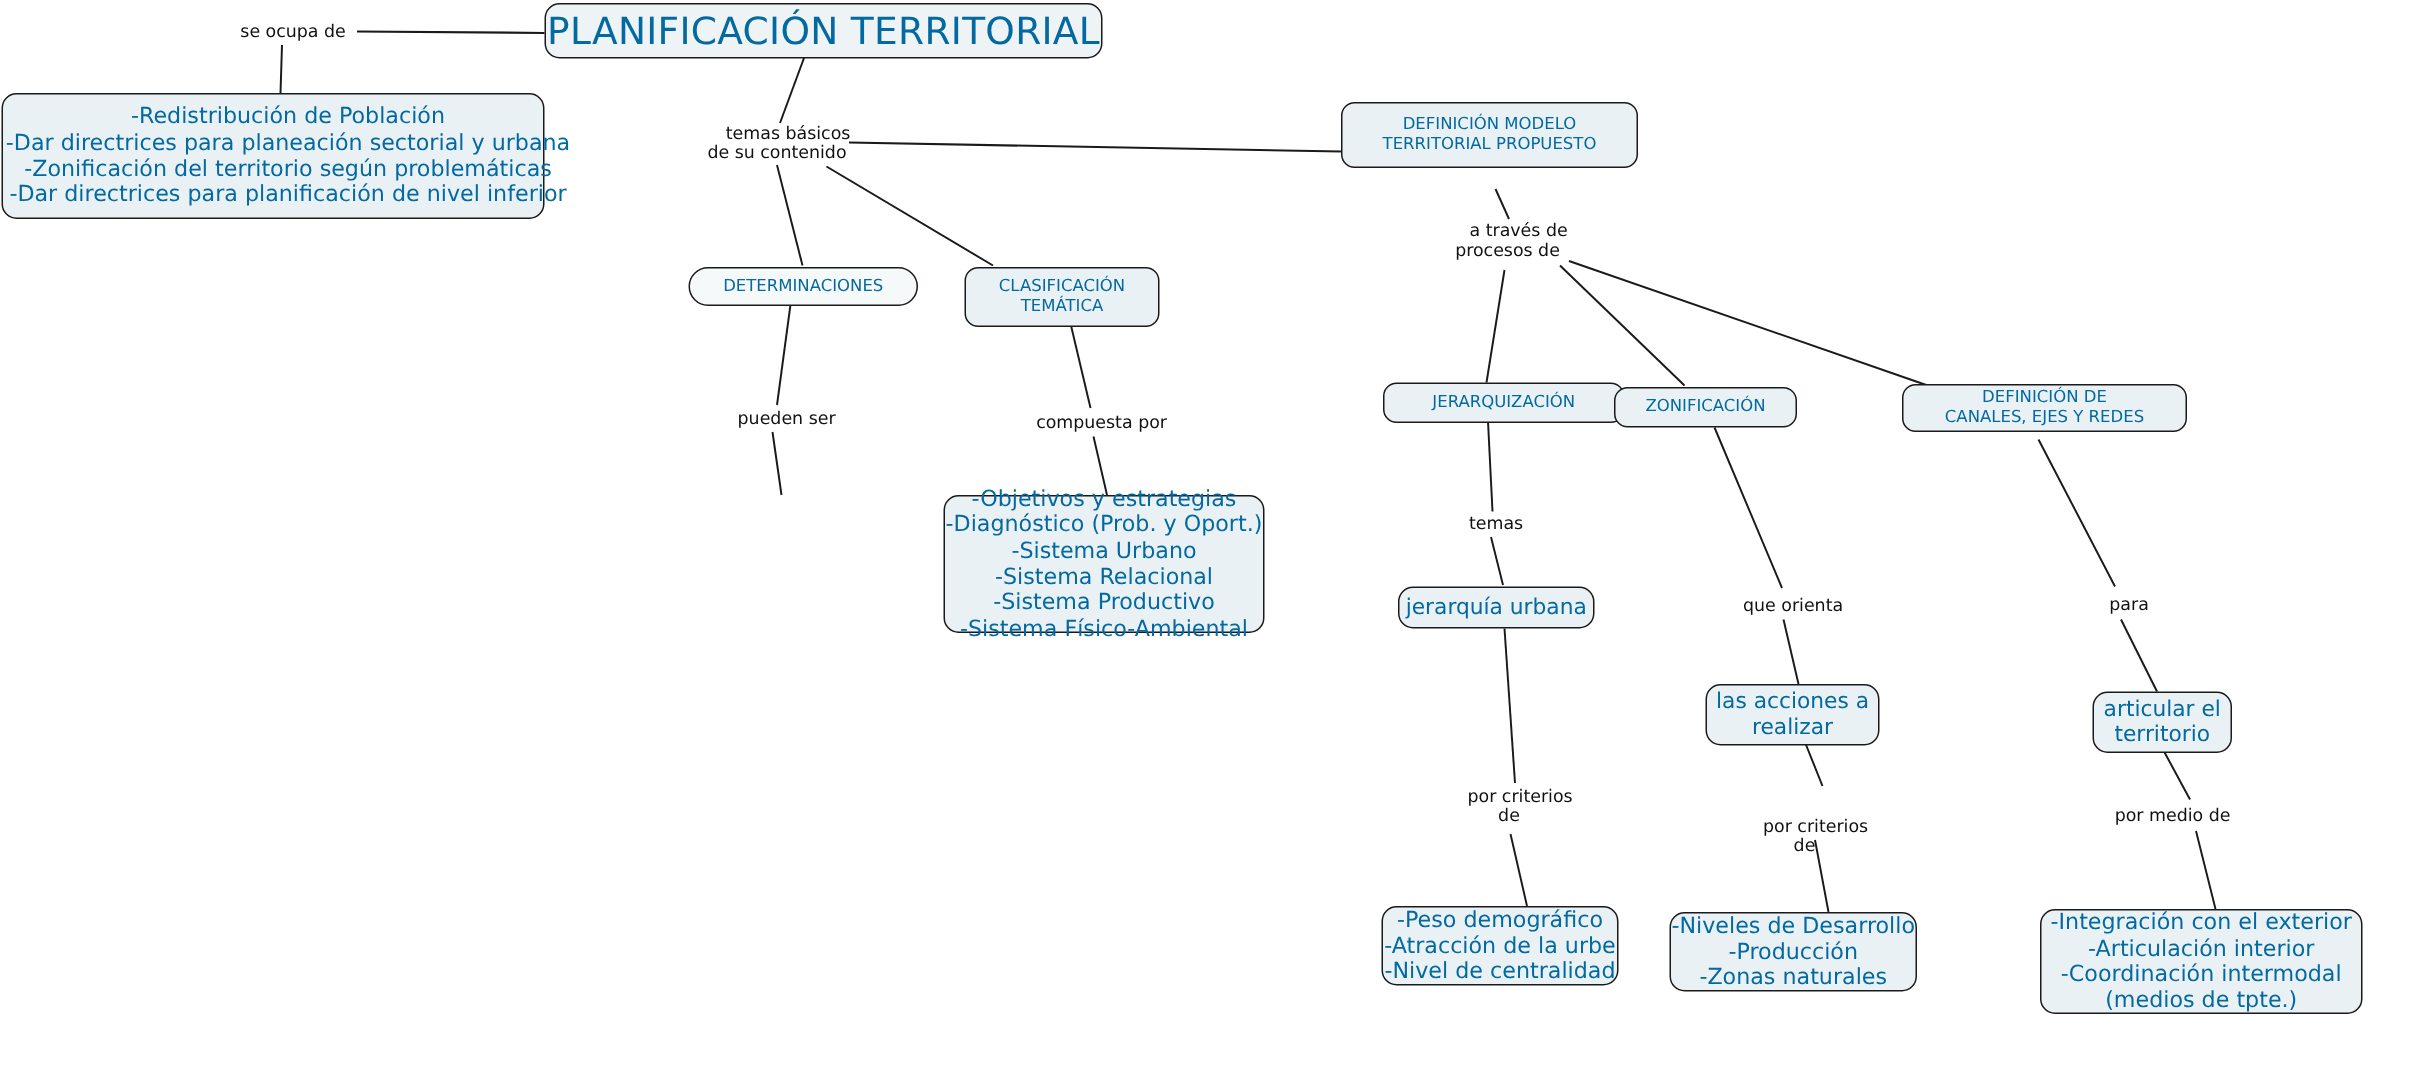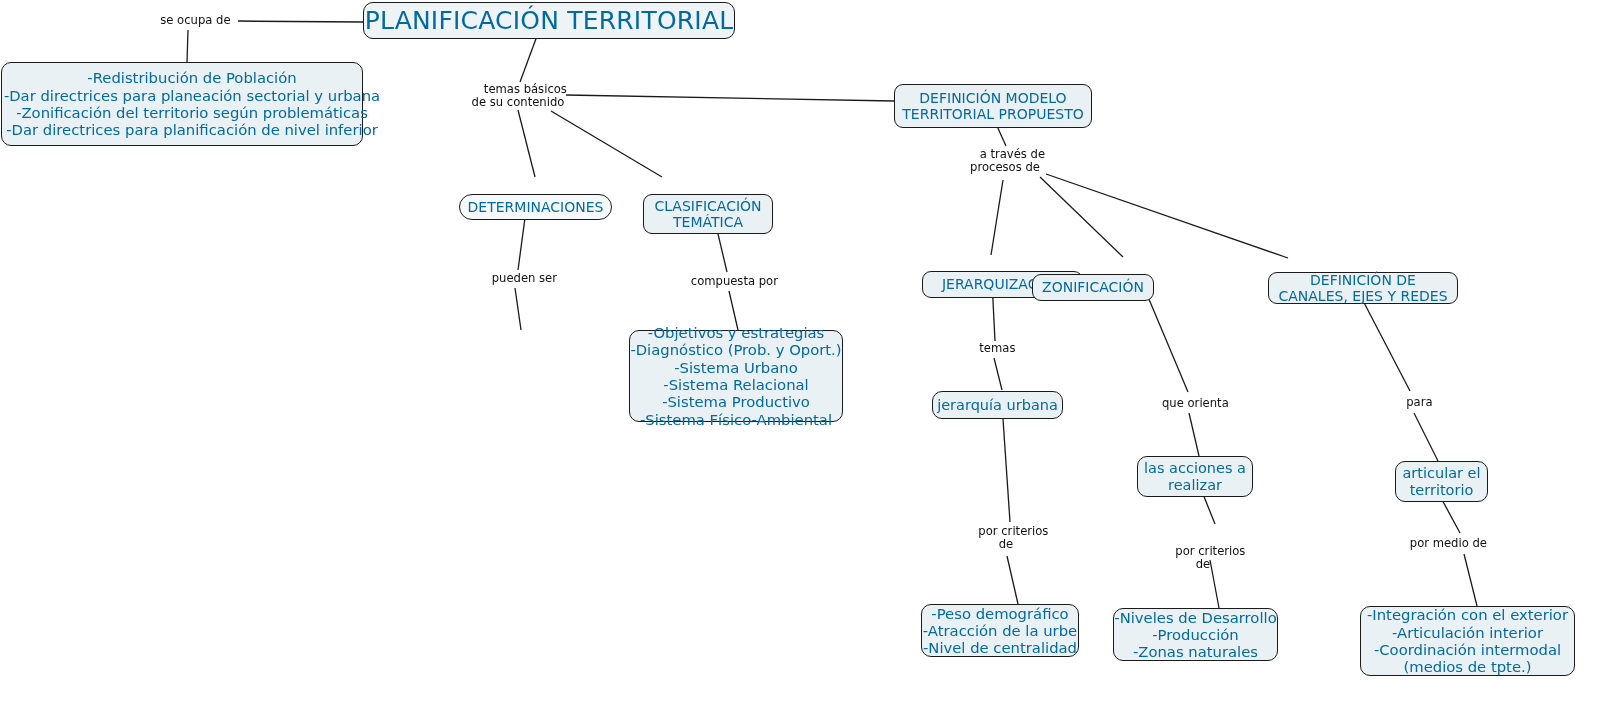--- a/index.html
+++ b/index.html
@@ -40,22 +40,21 @@
     z-index: 2;
   }
   .node.title {
     background: #eef3f6;
     border-width: 1.6px;
     border-radius: 10px;
     font-size: 25px;
     letter-spacing: 0.2px;
   }
   .node.concept {
-    font-size: 14px;
-    margin-top: 16px;
+    font-size: 11px;
   }
   .node.plain {
     background: #f6f9fa;
     border-radius: 13px;
   }
   .node.list {
     font-size: 14.8px;
     border-radius: 10px;
   }
   .node.small {
@@ -160,21 +159,21 @@
 
   <div class="node concept" style="left:894px; top:68px; width:198px; height:44px;">
     <span>DEFINICIÓN MODELO
 TERRITORIAL PROPUESTO</span>
   </div>
 
   <div class="node concept" style="left:922px; top:255px; width:161px; height:27px;">
     <span>JERARQUIZACIÓN</span>
   </div>
 
-  <div class="node concept" style="left:1032px; top:258px; width:122px; height:27px;align-items:center;">
+  <div class="node concept" style="left:1076px; top:258px; width:122px; height:27px;align-items:center;">
     <span>ZONIFICACIÓN</span>
   </div>
 
   <div class="node concept" style="left:1268px; top:256px; width:190px; height:32px;">
     <span>DEFINICIÓN DE
 CANALES, EJES Y REDES</span>
   </div>
 
   <div class="node small" style="left:932px; top:391px; width:131px; height:28px;">
     <span>jerarquía urbana</span>

